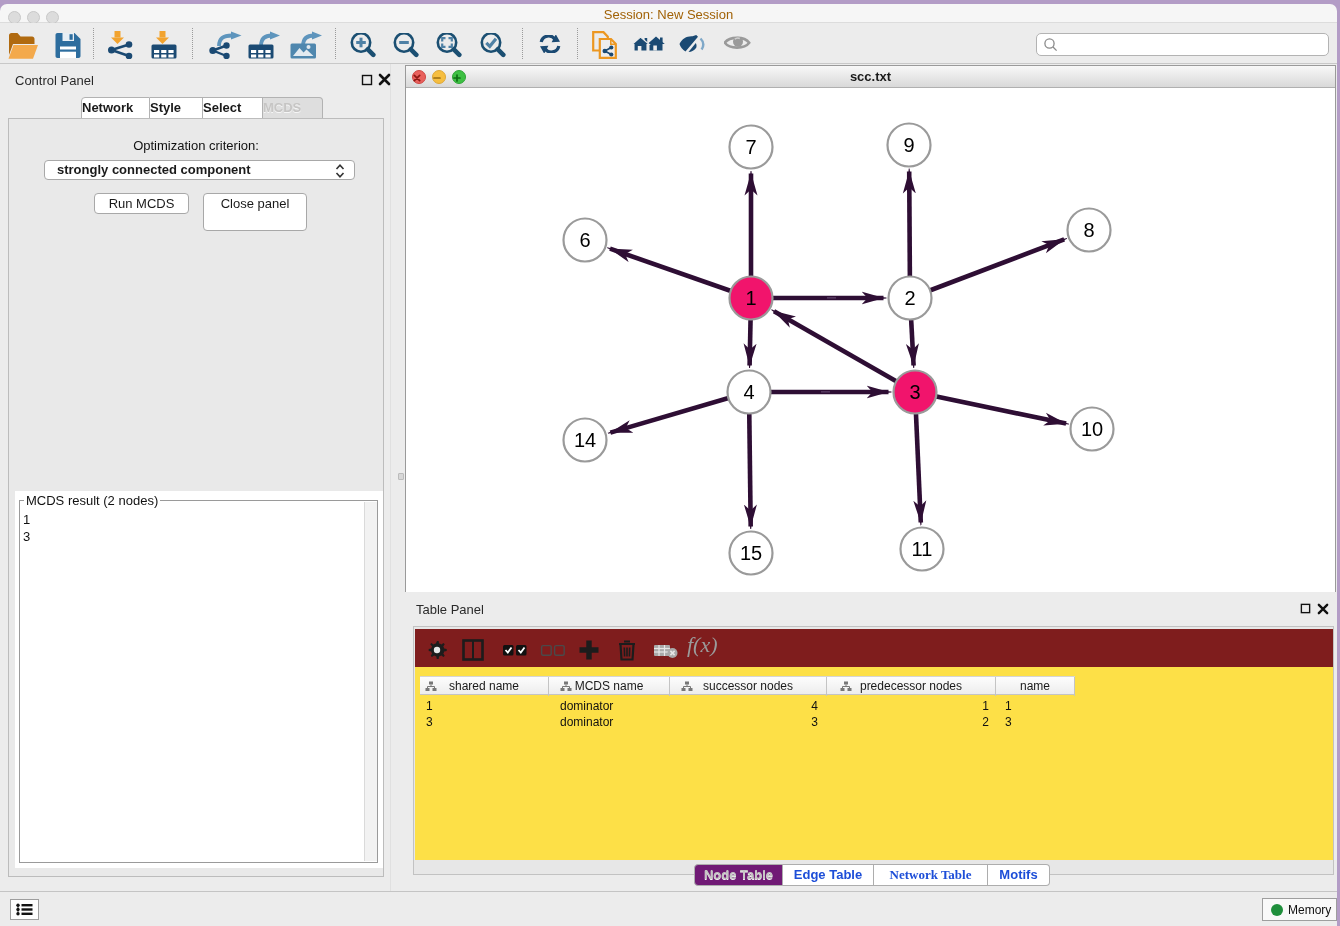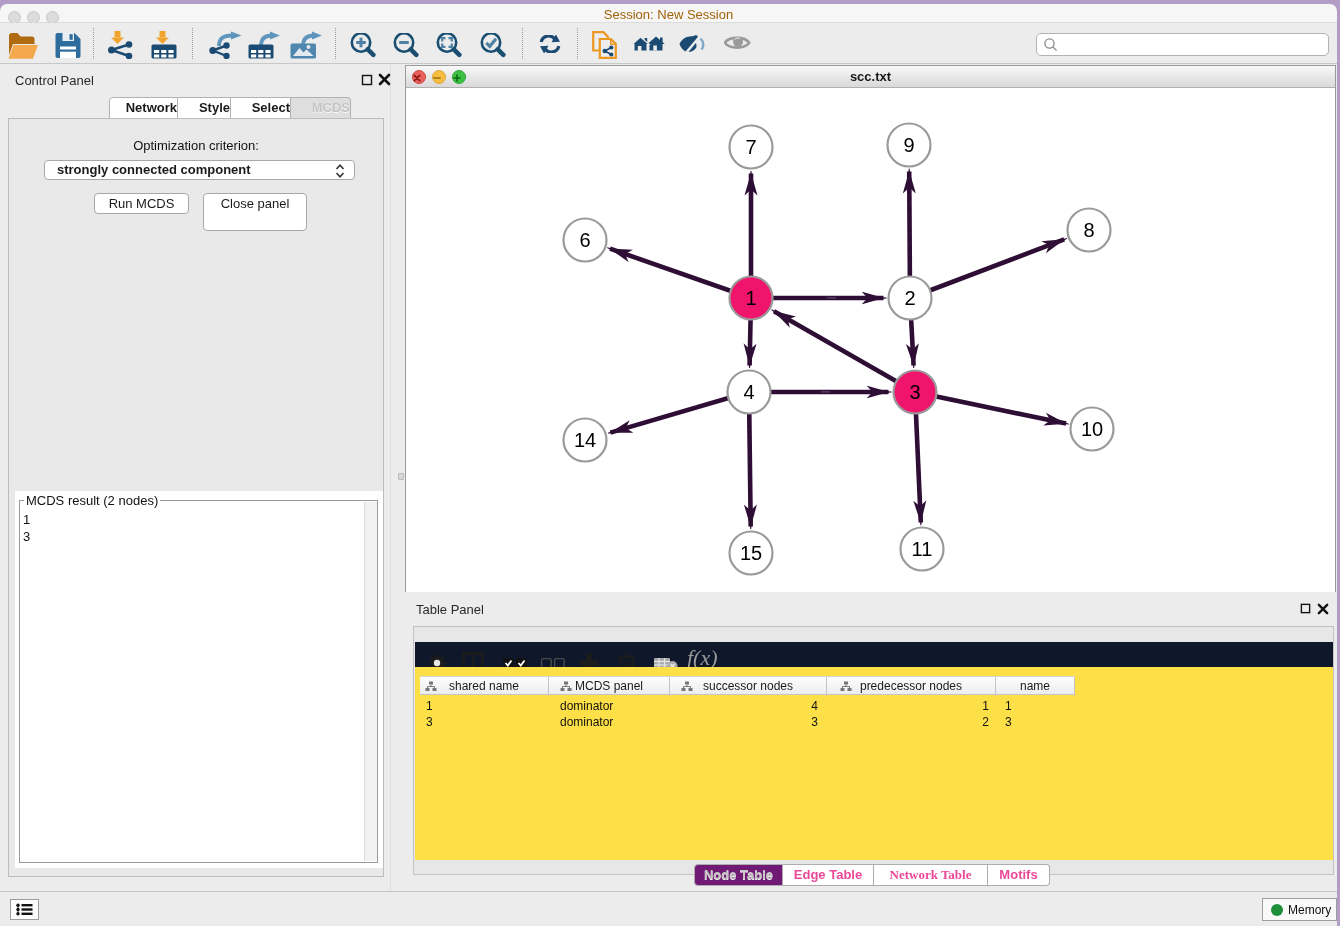--- a/index.html
+++ b/index.html
@@ -21,45 +21,45 @@
 .tsep { position:absolute; top:5px; height:31px; width:0; border-left:1px dotted #9a9a9a; }
 .ticon { position:absolute; top:0; }
 
 
 .ptitle { font-size:13px; color:#2a2a2a; }
 .wbtn { position:absolute; background:#fff; border:1px solid #a8a8a8; border-radius:4px; font-size:13px; color:#1a1a1a; text-align:center; }
 
 
 #cpanel { left:0; top:64px; width:391px; height:827px; background:#ececec; border-right:1px solid #e0e0e0; }
 #cpTabs { position:absolute; left:81px; top:33px; height:22px; }
-.tab { position:absolute; top:0; height:22px; background:#fff; border:1px solid #b2b2b2; border-left:none; font-size:13px; font-weight:600; color:#1a1a1a; text-align:right; line-height:20px;margin-left:28px; }
+.tab { position:absolute; top:0; height:22px; background:#fff; border:1px solid #b2b2b2; border-left:none; font-size:13px; font-weight:600; color:#1a1a1a; text-align:left; line-height:20px; }
 .tabdis { background:#dedede; color:#c6c5c4; text-shadow:0 1px 0 #f6f6f6; }
 #cpInset { position:absolute; left:8px; top:54px; width:376px; height:759px; background:#e9e9e9; border:1px solid #bcbcbc; }
 #mcdsBox { position:absolute; left:15px; top:427px; width:368px; height:377px; background:#fff; }
 #mcdsBorder { position:absolute; left:4px; top:9px; width:359px; height:363px; border:1px solid #9a9a9a; }
 #mcdsLegend { position:absolute; left:9px; top:2px; background:#fff; padding:0 2px; font-size:13px; color:#111; }
 #mcdsScroll { position:absolute; right:6px; top:11px; width:13px; height:359px; background:#f2f2f2; border-left:1px solid #dadada; }
 
 
 #netwin { left:405px; top:65px; width:931px; height:634px; background:#fff; border:1px solid #9a9a9a; }
 #netTitlebar { position:absolute; left:0; top:0; width:929px; height:22px; background:linear-gradient(#f8f8f8,#d9d9d9); border-bottom:1px solid #b0b0b0; }
 .tl2 { position:absolute; top:4px; width:14px; height:14px; border-radius:50%; font-size:11px; line-height:14px; text-align:center; font-weight:bold; }
 #netTitle { position:absolute; top:3px; left:0; width:929px; text-align:center; font-size:13px; font-weight:600; color:#1a1a1a; }
 
 
 #tpanel { left:405px; top:592px; width:932px; height:299px; background:#ececec; }
 #tpInset { position:absolute; left:8px; top:34px; width:921px; height:249px; background:#e7e7e7; border:1px solid #c2c2c2; }
-#tpToolbar { position:absolute; left:1px; top:15px; width:918px; height:39px; background:#0f172a; border-bottom:1px solid #cccccc; }
+#tpToolbar { position:absolute; left:1px; top:2px; width:918px; height:39px; background:#7f1d1d; border-bottom:1px solid #cccccc; }
 #tpWhite { position:absolute; left:1px; top:40px; width:918px; height:193px; background:#fde047; }
 #thead { position:absolute; left:5px; top:9px; height:19px; background:linear-gradient(#fdfdfd,#ededed); border-top:1px solid #d5d5d5; border-bottom:1px solid #c4c4c4; width:655px; }
 .thcell { position:absolute; top:0; height:19px; font-size:12px; color:#1a1a1a; text-align:center; line-height:18px; border-right:1px solid #c4c4c4; }
 .trow { position:absolute; font-size:12px; color:#111; height:16px; line-height:16px; }
 
 #btabs { position:absolute; left:289px; top:272px; height:22px; }
-.btab { position:absolute; top:0; height:22px; background:#fff; border:1px solid #adadad; border-left:none; font-size:13px; font-weight:600; color:#ec4899; text-align:center; line-height:20px; }
+.btab { position:absolute; top:0; height:22px; background:#fff; border:1px solid #adadad; border-left:none; font-size:13px; font-weight:600; color:#1d4ed8; text-align:center; line-height:20px; }
 .btabdis { background:#701a75; color:#c4c3c2; text-shadow:0 1px 0 #f5f5f5; }
 
 
 #statusbar { left:0; top:891px; width:1337px; height:35px; background:#ececec; border-top:1px solid #c4c4c4; }
 
 svg { display:block; }
 </style>
 </head>
 <body>
 
@@ -385,21 +385,21 @@
         <line x1="12.5" y1="8" x2="12.5" y2="19" stroke="#e7e7e7" stroke-width="1.2"></line>
         <circle cx="20.5" cy="16" r="5" fill="#a9a9a9"></circle>
         <path d="M18.4 13.9 L22.6 18.1 M22.6 13.9 L18.4 18.1" stroke="#e7e7e7" stroke-width="1.5"></path>
       </svg>
 
       <div style="position:absolute;left:272px;top:3px;font-family:'Liberation Serif',serif;font-style:italic;font-size:22px;color:#9b9b9b;">f(x)</div>
     </div>
     <div id="tpWhite">
       <div id="thead">
         <div class="thcell" style="left:0;width:129px;">shared name</div>
-        <div class="thcell" style="left:129px;width:121px;">MCDS panel</div>
+        <div class="thcell" style="left:129px;width:121px;">MCDS name</div>
         <div class="thcell" style="left:250px;width:157px;">successor nodes</div>
         <div class="thcell" style="left:407px;width:169px;">predecessor nodes</div>
         <div class="thcell" style="left:576px;width:79px;">name</div>
         <svg style="position:absolute;left:5px;top:4px" width="12" height="11" viewBox="0 0 12 11">
             <rect x="4" y="0.5" width="4" height="3" fill="#777"></rect>
             <rect x="0.5" y="7" width="4" height="3" fill="#777"></rect>
             <rect x="7.5" y="7" width="4" height="3" fill="#777"></rect>
             <path d="M6 3.5 V5.5 M2.5 7 V5.5 H9.5 V7" fill="none" stroke="#777" stroke-width="1"></path>
           </svg>
         <svg style="position:absolute;left:140px;top:4px" width="12" height="11" viewBox="0 0 12 11">

